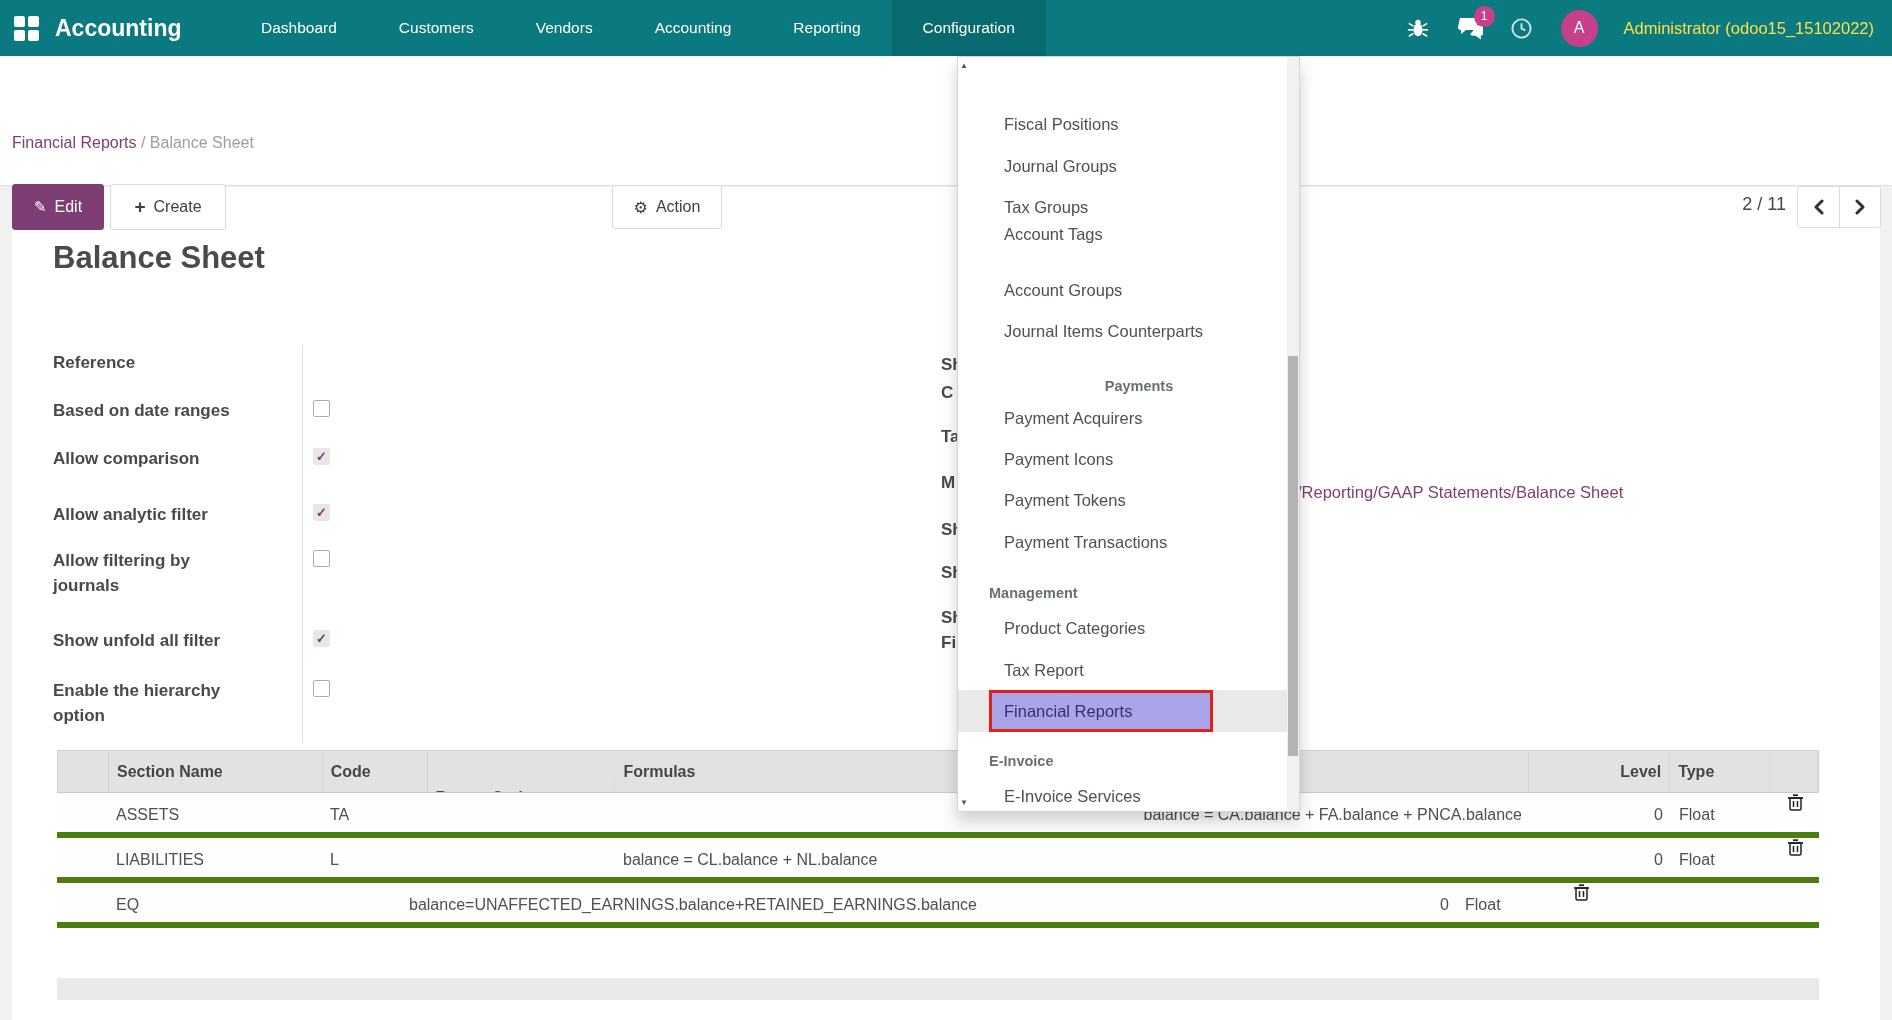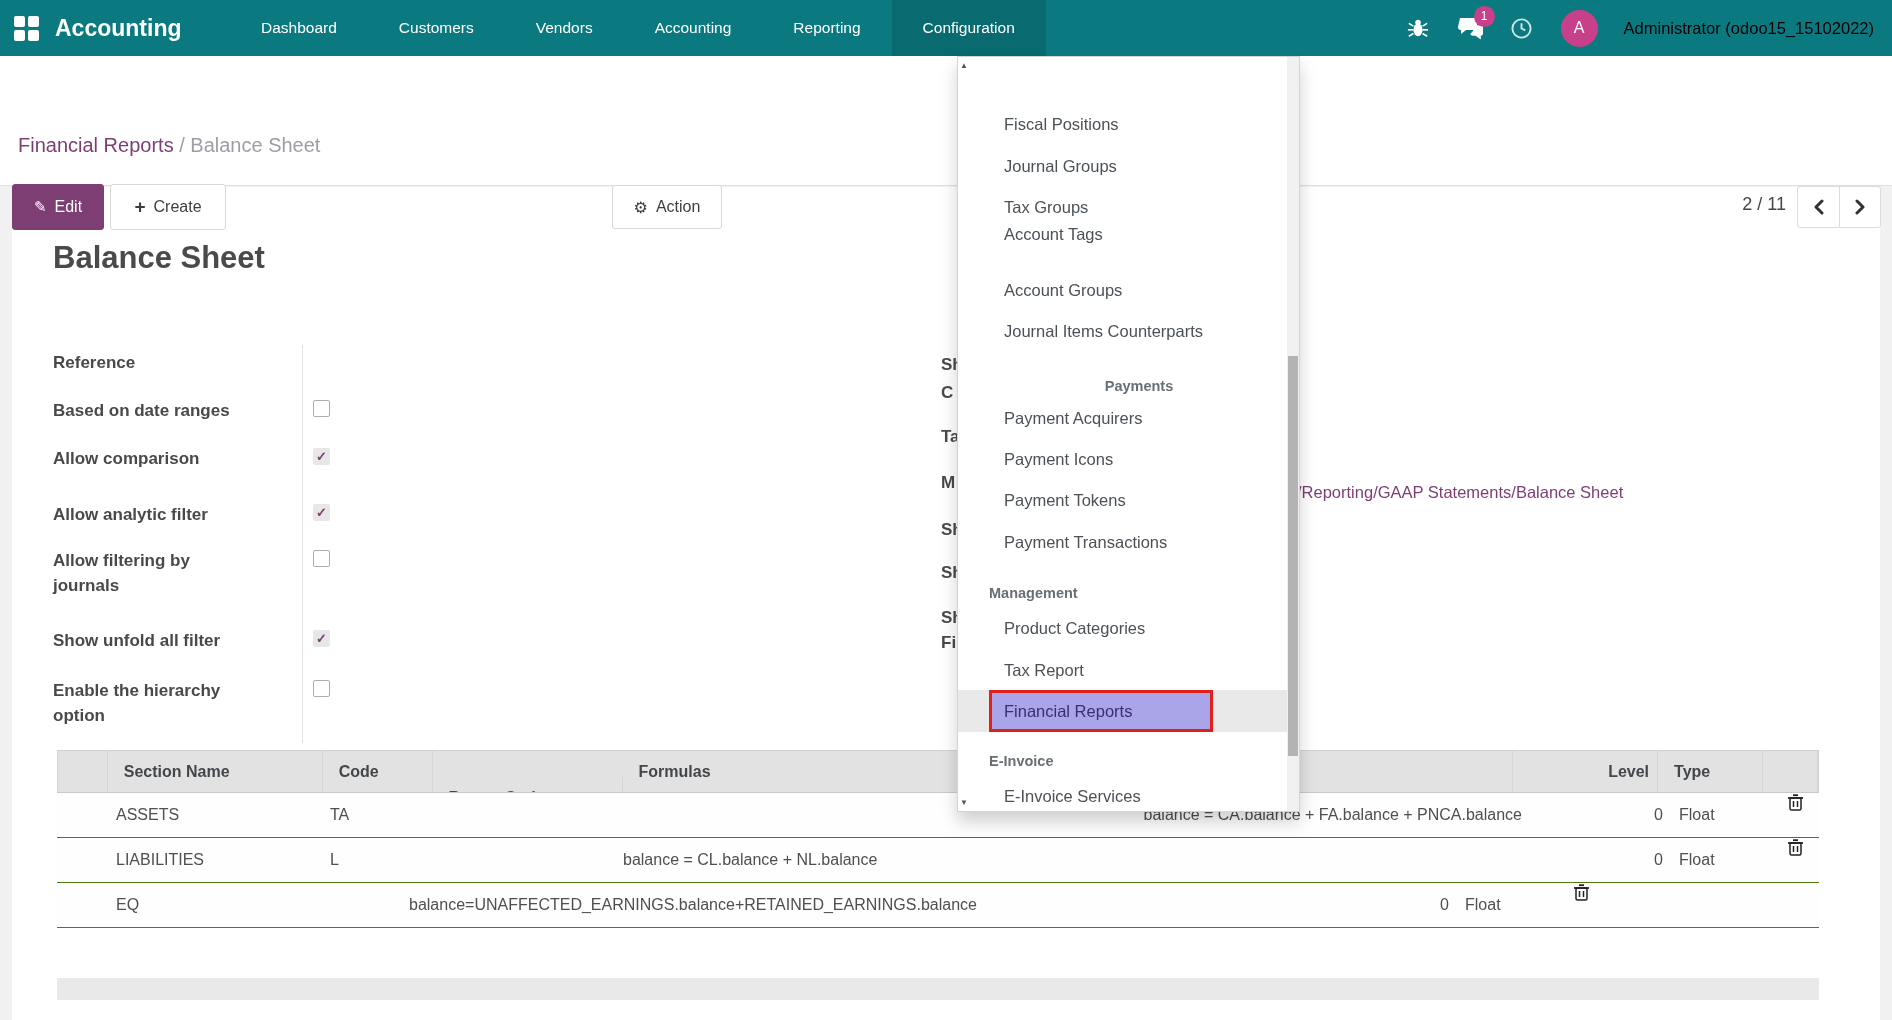--- a/index.html
+++ b/index.html
@@ -23,25 +23,25 @@
   .nav-right { position:absolute; right:18px; top:0; height:56px;
                display:flex; align-items:center; gap:26px; }
   .nav-ico { position:relative; width:26px; height:26px; display:flex;
              align-items:center; justify-content:center; cursor:pointer; }
   .badge { position:absolute; top:-9px; right:-12px; min-width:21px; height:21px;
            border-radius:11px; background:var(--magenta); color:#fff; font-size:12px;
            line-height:21px; text-align:center; padding:0 4px; }
   .avatar { width:37px; height:37px; border-radius:50%; background:var(--magenta);
             color:#fff; font-size:16px; display:flex; align-items:center;
             justify-content:center; cursor:pointer; }
-  .username { color:#000000; font-size:16.5px; cursor:pointer; }
+  .username { color:#fde047; font-size:16.5px; cursor:pointer; }
   
   .cpanel { position:absolute; left:0; top:56px; width:1892px; height:130px;
             background:#fff; border-bottom:1px solid #e0e0e0; z-index:5; }
-  .breadcrumb { position:absolute; left:18px; top:78px; font-size:20px; }
+  .breadcrumb { position:absolute; left:12px; top:78px; font-size:16px; }
   .bc-parent { color:var(--purple); cursor:pointer; }
   .bc-sep, .bc-current { color:#9b9fa5; }
   .btn { position:absolute; display:flex; align-items:center; justify-content:center;
          gap:8px; font-size:16px; border-radius:3px; cursor:pointer; }
   .btn-edit { left:12px; top:128px; width:92px; height:46px;
               background:var(--purple); color:#fff; border:1px solid var(--purple); }
   .btn-create { left:110px; top:128px; width:116px; height:46px;
                 background:#fff; color:#3c3f42; border:1px solid #d8d8d8; }
   .btn-action { left:612px; top:129px; width:110px; height:44px;
                 background:#fff; color:#3c3f42; border:1px solid #d8d8d8; }
@@ -62,24 +62,24 @@
                color:#494949; line-height:25px; }
   .cbx { position:absolute; left:313px; width:17px; height:17px; border-radius:2px; cursor:pointer; }
   .cbx.unchecked { background:#fff; border:1px solid #adadad; }
   .cbx.checked { background:#e7e7e7; border:1px solid #e7e7e7; color:var(--purple);
                  font-size:13px; font-weight:bold; text-align:center; line-height:16px; }
   .frag { position:absolute; font-size:17px; font-weight:bold; color:#494949; }
   .menu-link { position:absolute; left:1297px; top:483px; font-size:16.5px;
                color:var(--purple); cursor:pointer; white-space:nowrap; }
   
   .tbl { position:absolute; left:57px; top:750px; width:1762px; font-size:16px; color:#4f4f4f; z-index:4; }
-  .t-head { display:flex; height:43px; background:#e2e2e2; border:1px solid #d2d2d2; border-bottom:1px solid #c9c9c9;gap:8px; }
+  .t-head { display:flex; height:43px; background:#e2e2e2; border:1px solid #d2d2d2; border-bottom:1px solid #c9c9c9; }
   .t-hcell { font-weight:bold; color:#43464a; line-height:41px; padding:0 8px;
              border-right:1px solid rgba(0,0,0,.055); overflow:hidden; white-space:nowrap; cursor:pointer; }
-  .t-row { display:flex; height:45px; background:#fefefe; border-bottom:1px solid #4d7c0f; cursor:pointer; }
+  .t-row { display:flex; height:45px; background:#fefefe; border-bottom:6px solid #4d7c0f; cursor:pointer; }
   .t-cell { line-height:44px; padding:0 8px; overflow:hidden; white-space:nowrap; }
   .t-cell.num, .t-hcell.num { text-align:right; }
   .t-addrow { height:44px; background:#fff; }
   .add-line { display:inline-block; margin:10px 0 0 52px; color:var(--purple); font-size:16.5px; cursor:pointer; }
   .trash-cell { display:flex; align-items:center; justify-content:center; width:100%; cursor:pointer; }
   .hscroll { position:absolute; left:57px; top:978px; width:1762px; height:22px; background:#e9e9e9; cursor:pointer; }
   
   .dropdown { position:absolute; left:957px; top:56px; width:343px; height:756px;
               background:#fff; border:1px solid #d4d4d4; box-shadow:0 10px 16px rgba(0,0,0,.18);
               z-index:60; overflow:hidden; }

